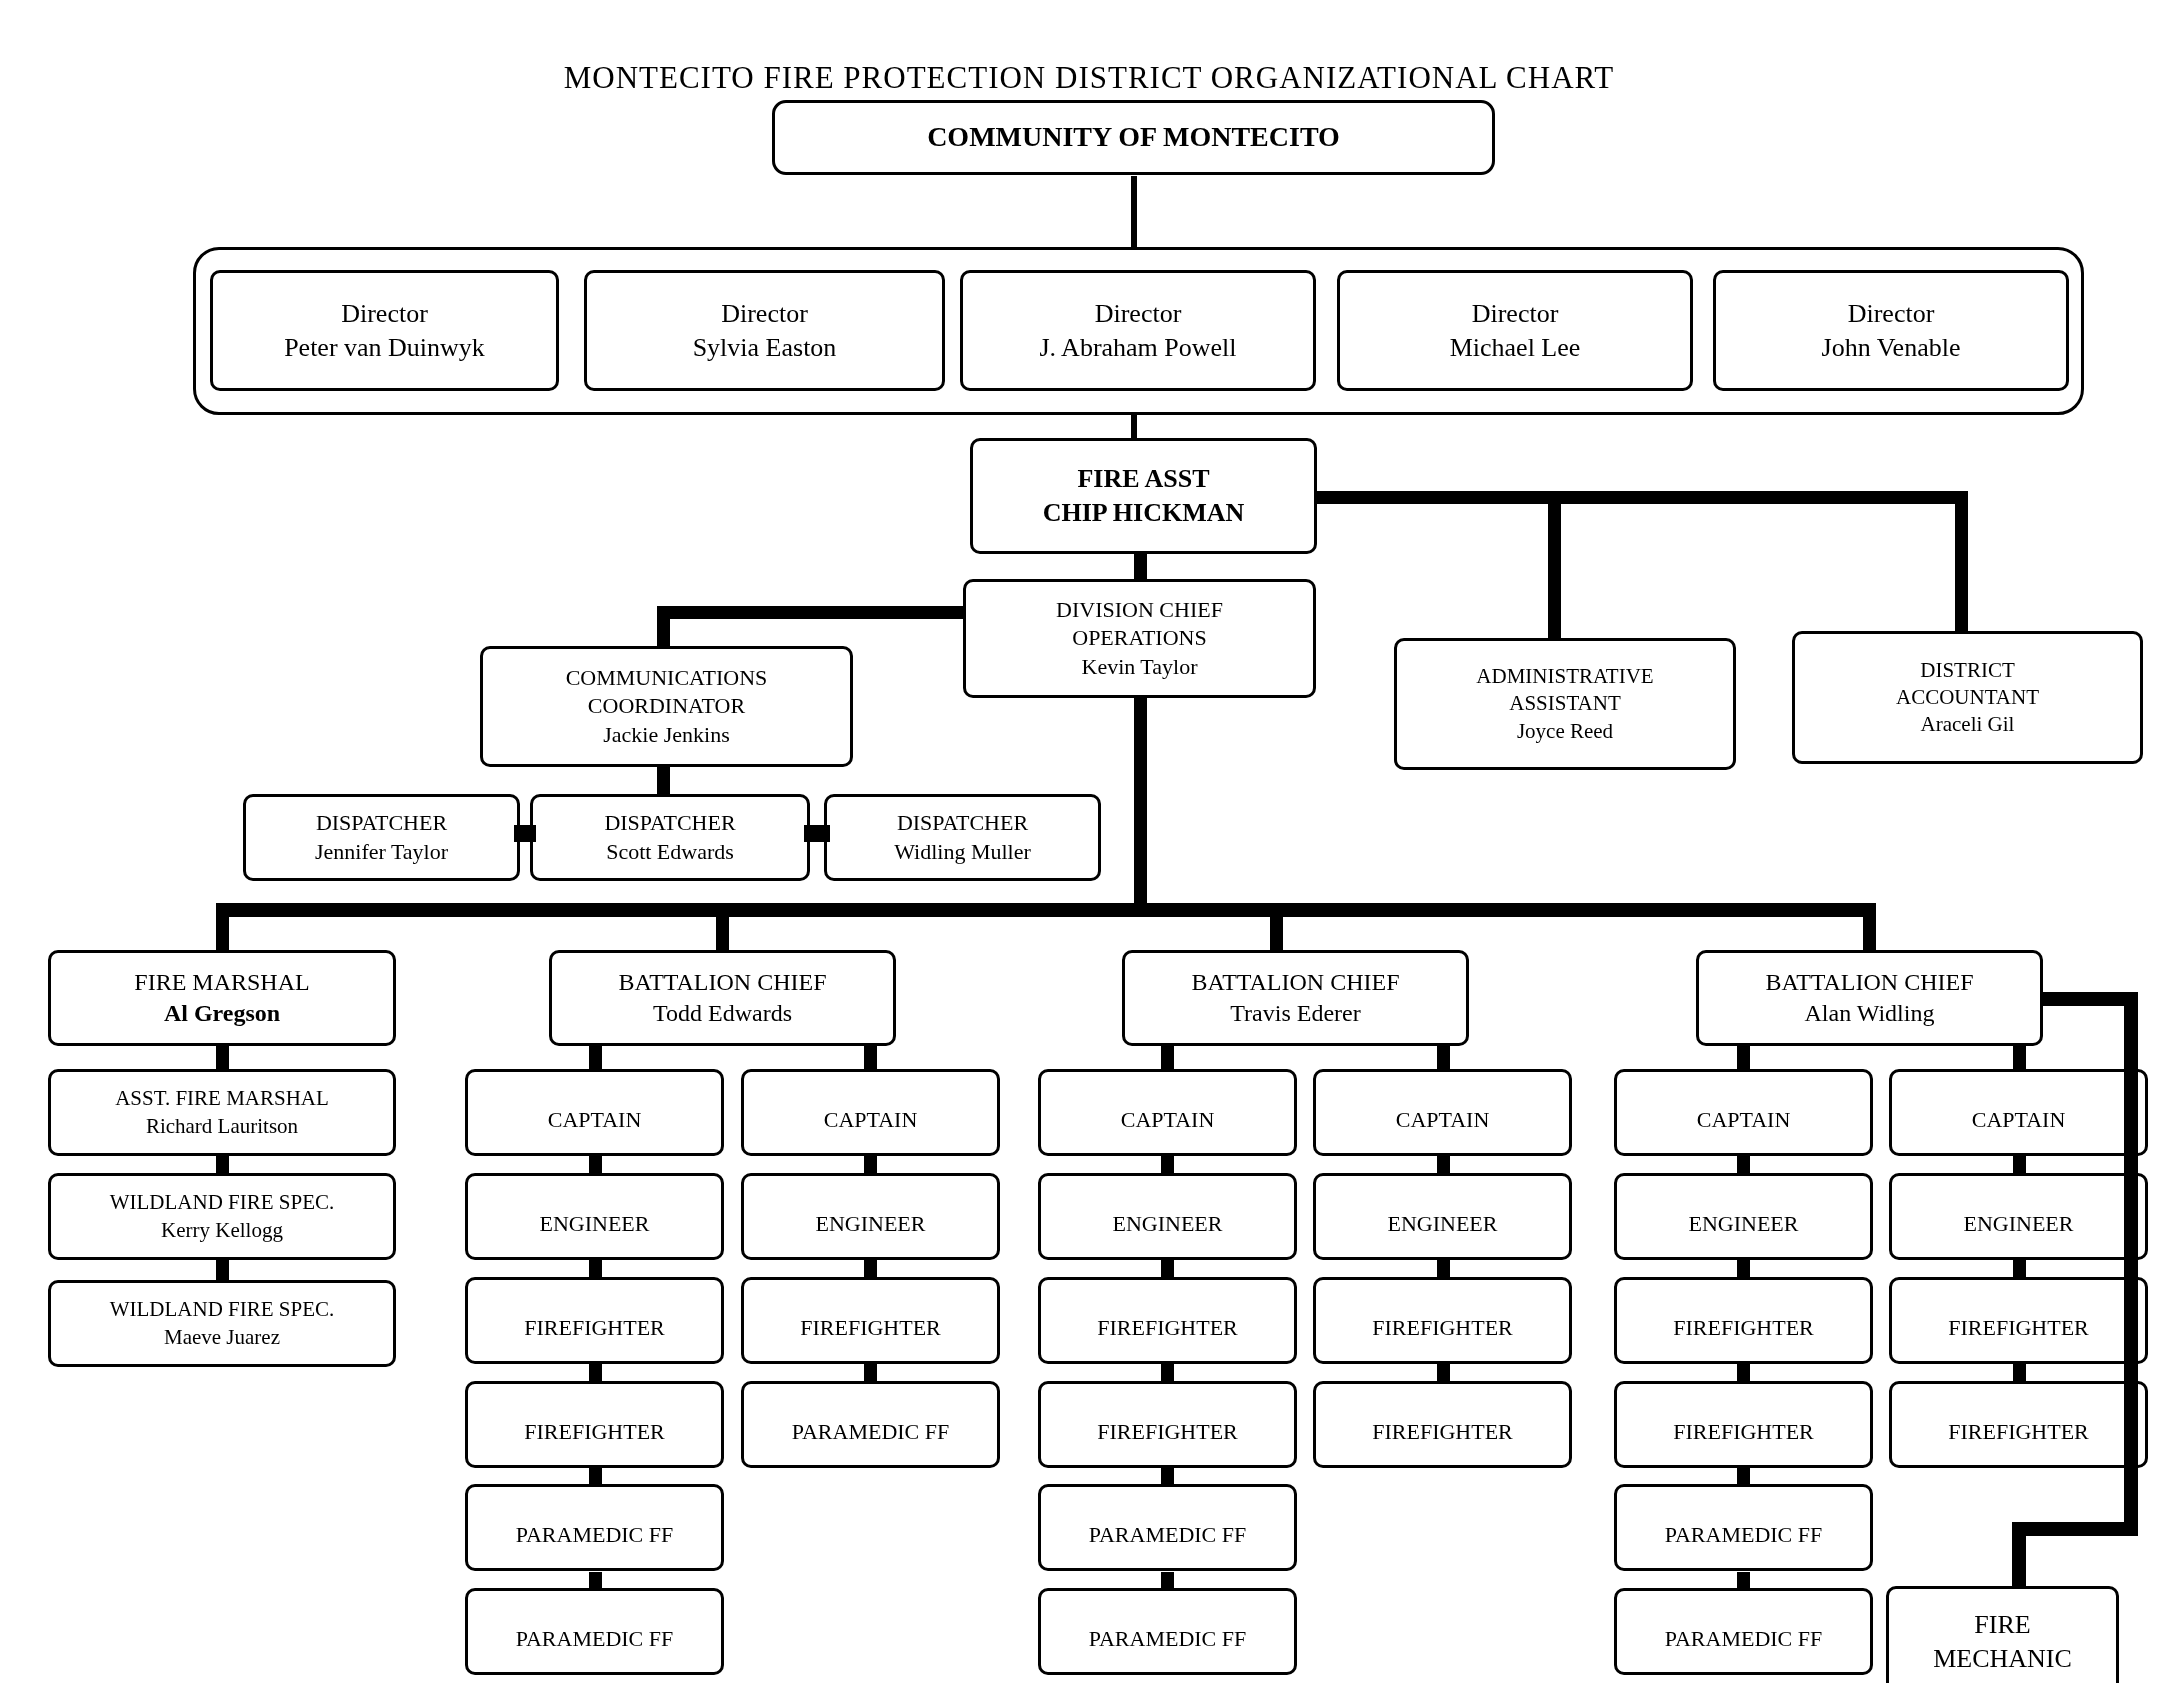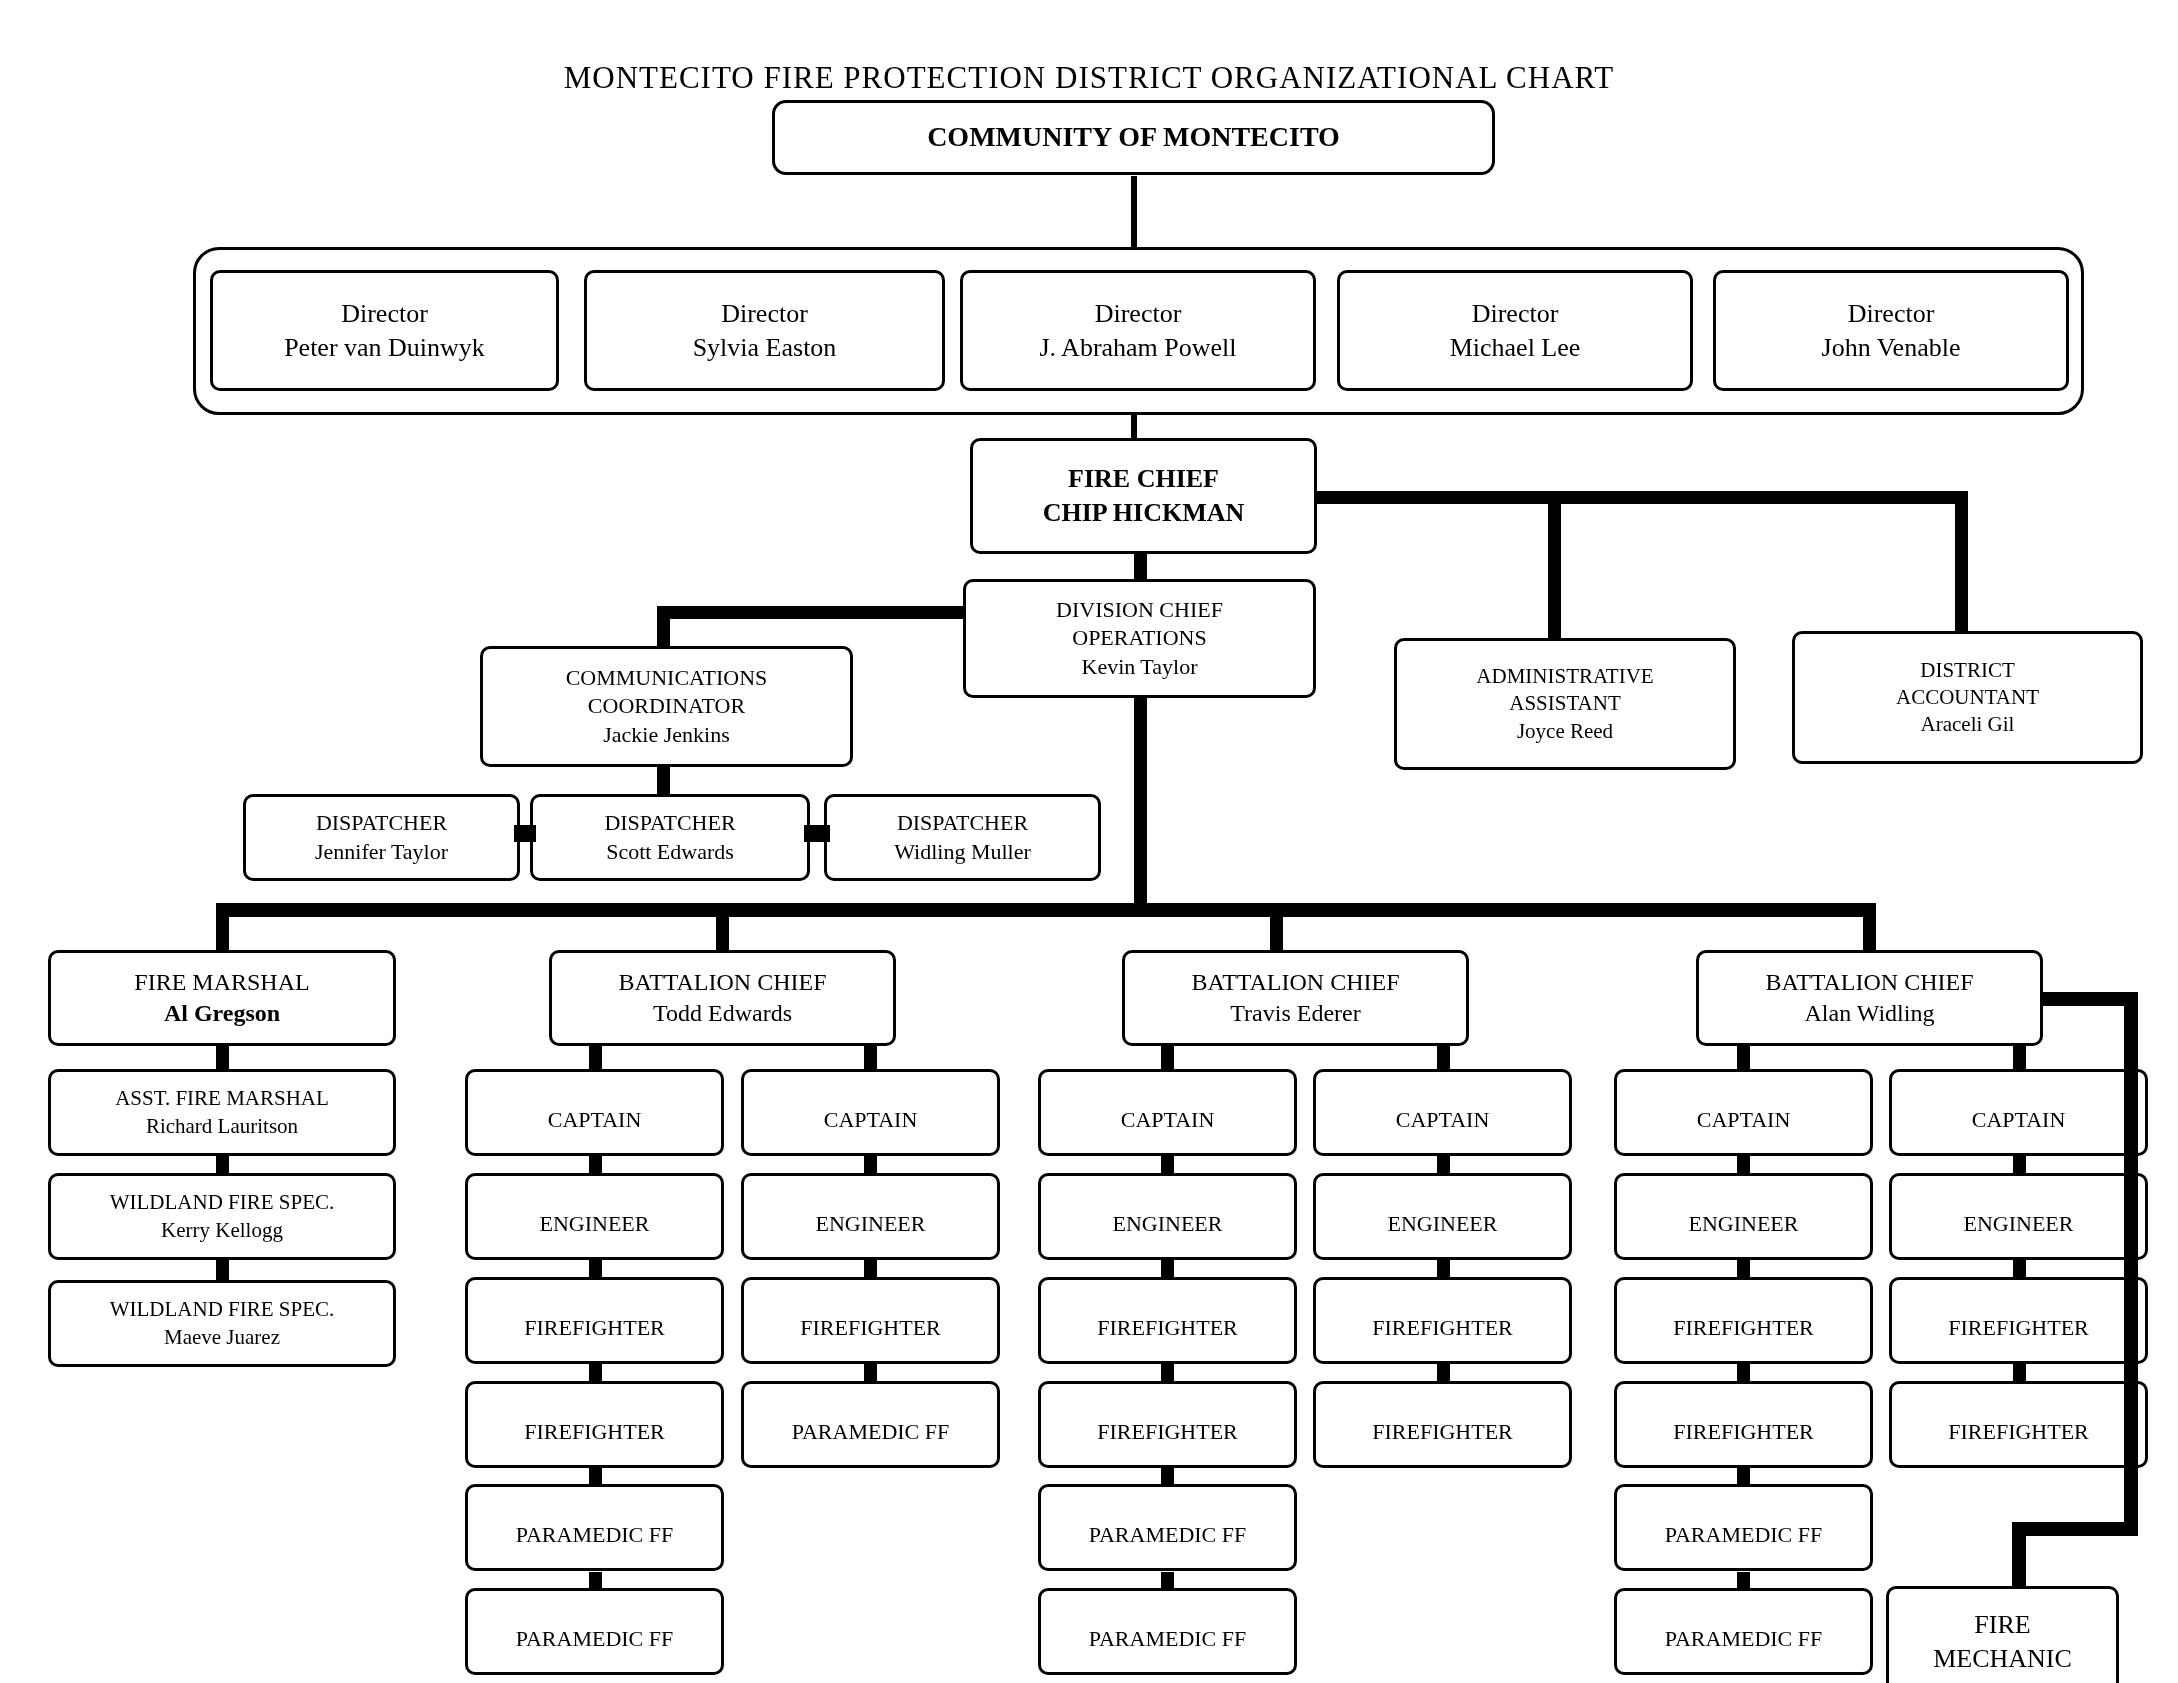--- a/index.html
+++ b/index.html
@@ -44,21 +44,21 @@
   <div class="box" style="left:1337px;top:226px;width:356px;height:121px;font-size:26px">
     <div class="t1">Director</div>
     <div class="t2">Michael Lee</div>
   </div>
   <div class="box" style="left:1713px;top:226px;width:356px;height:121px;font-size:26px">
     <div class="t1">Director</div>
     <div class="t2">John Venable</div>
   </div>
 
   <div class="box" style="left:970px;top:394px;width:347px;height:116px;font-size:26px">
-    <div class="t1 bold">FIRE CHIEF</div>
+    <div class="t1 bold">FIRE ASST</div>
     <div class="t2 bold">CHIP HICKMAN</div>
   </div>
 
   <div class="box" style="left:963px;top:535px;width:353px;height:119px;font-size:22px">
     <div class="t1">DIVISION CHIEF
 OPERATIONS</div>
     <div class="t2">Kevin Taylor</div>
   </div>
 
   <div class="box" style="left:1394px;top:594px;width:342px;height:132px;font-size:21px">

